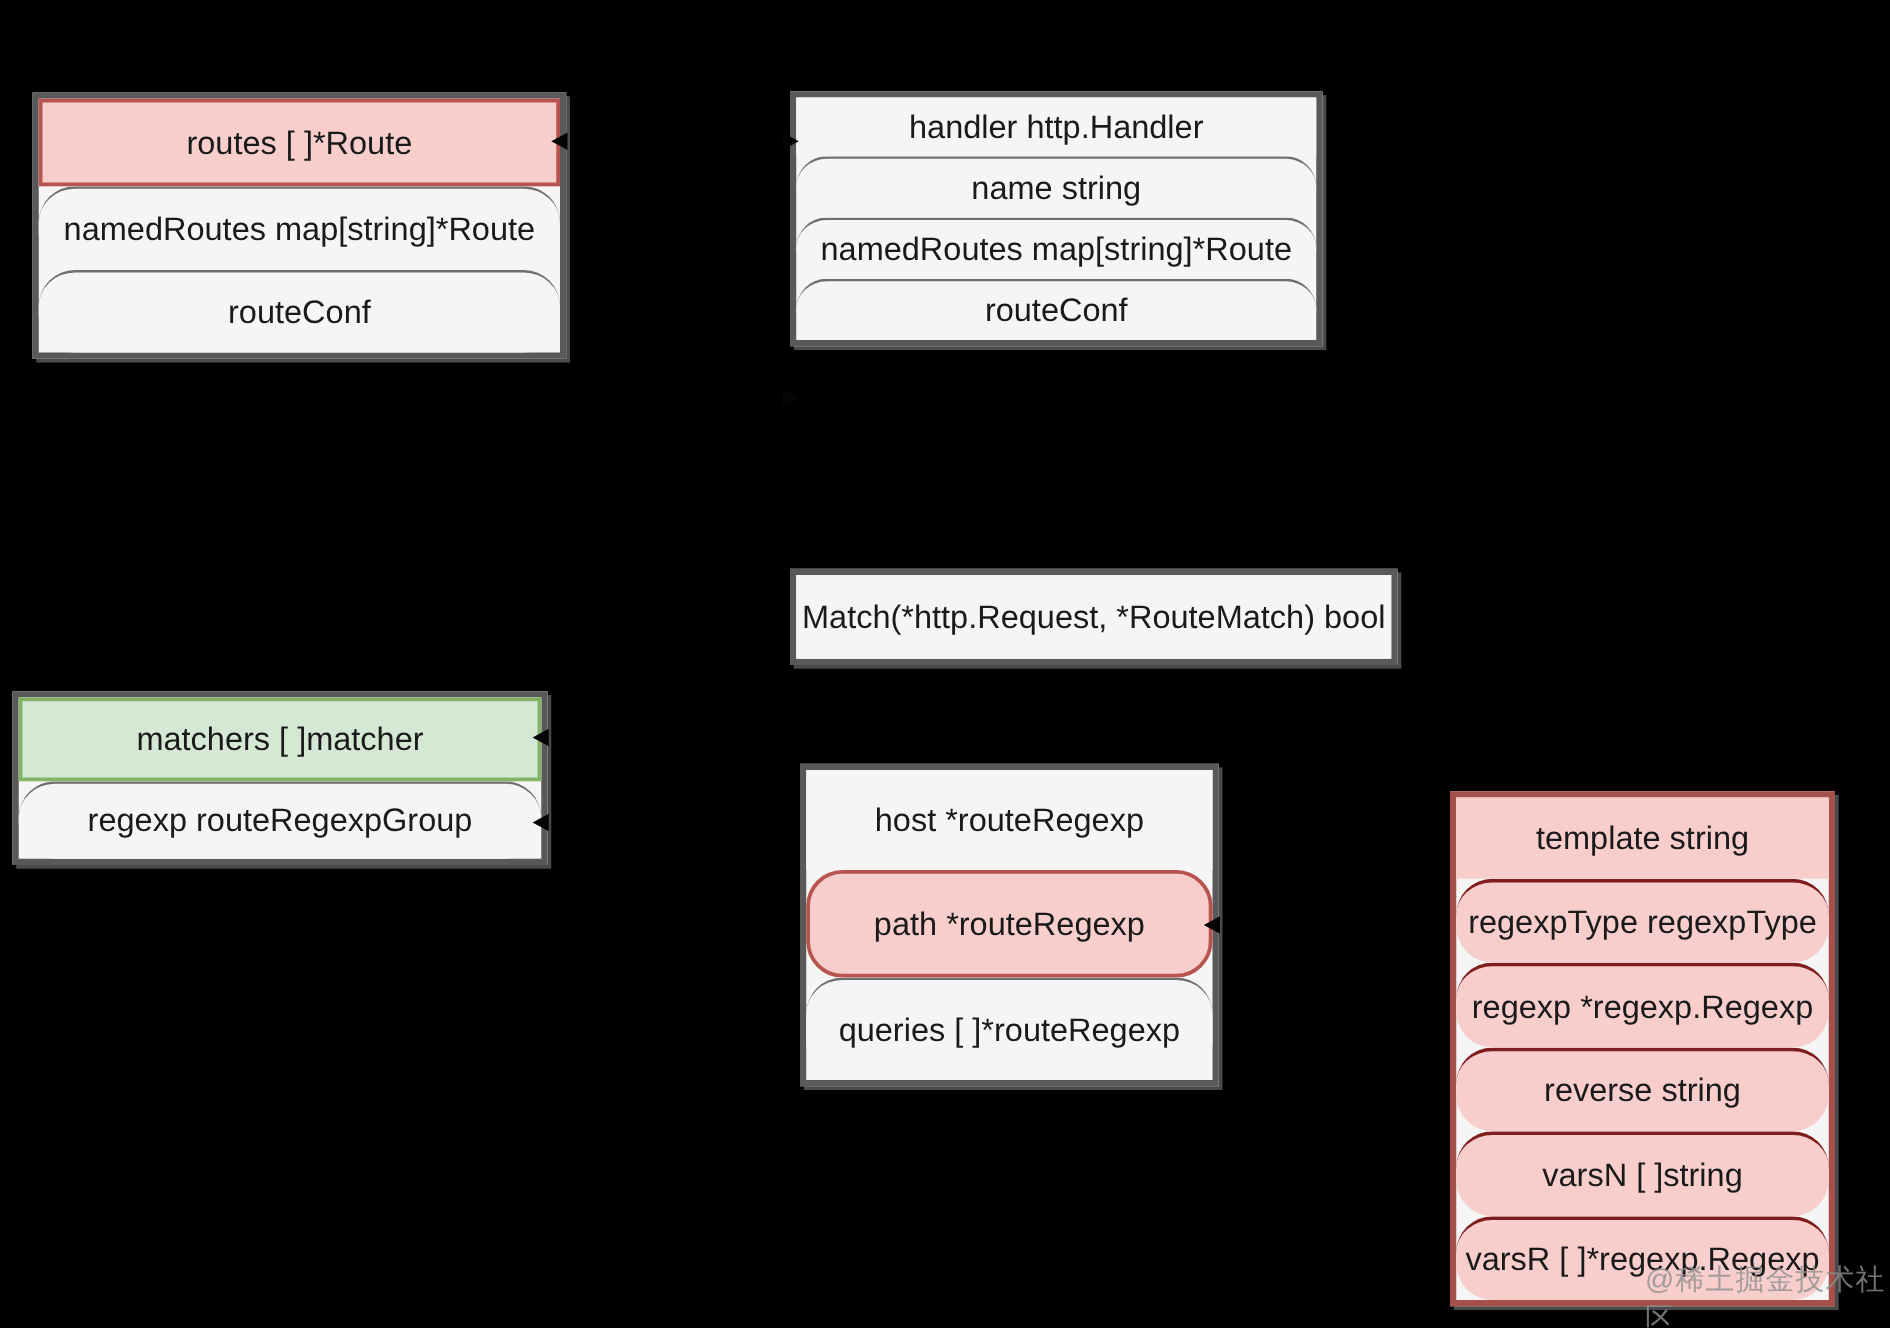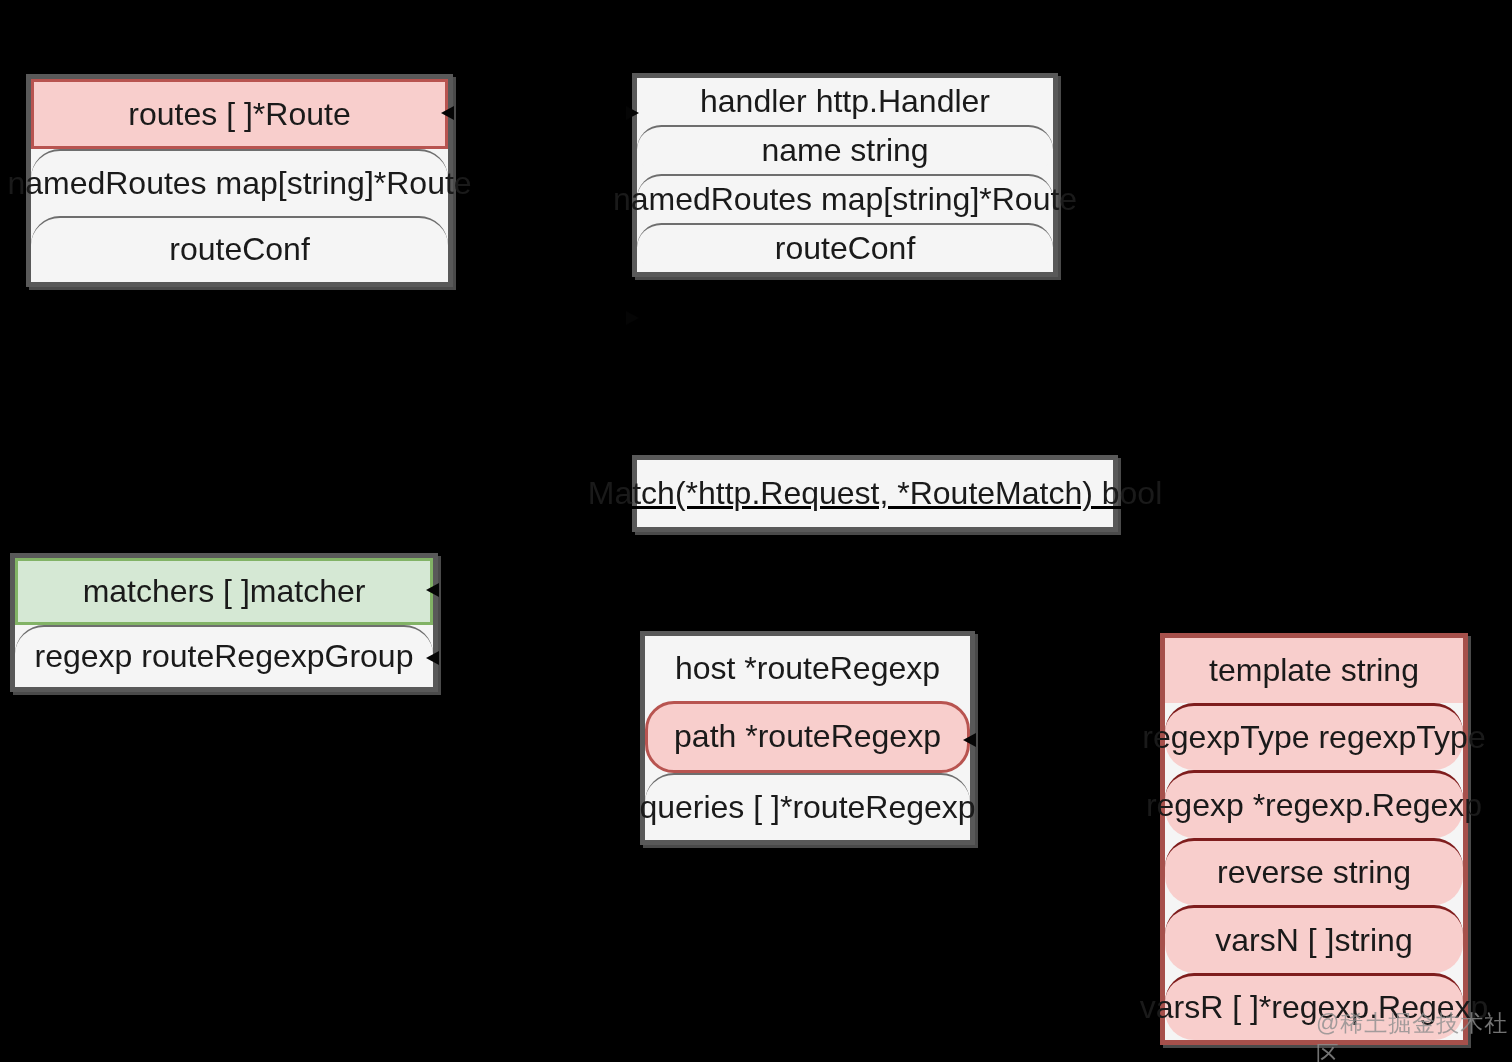--- a/index.html
+++ b/index.html
@@ -23,43 +23,43 @@
     background: #f5f5f5;
     box-shadow: 3px 3px 0 #4a4a4a;
   }
   .row {
     flex: 1;
     display: flex;
     align-items: center;
     justify-content: center;
     box-sizing: border-box;
     background: #f5f5f5;
-    font-size: 32px;
+    font-size: 26px;
     color: #1a1a1a;
     white-space: nowrap;
   }
   .row + .row { border-top: 2px solid #6e6e6e; border-radius: 29px; }
   .row.pink {
     background: #f8cecc;
     border: 3px solid #b85450;
   }
   .row.green {
     background: #d5e8d4;
     border: 3px solid #82b366;
   }
   .box.red-table { border-color: #a6504b; }
   .box.red-table .row { background: #f8cecc; }
   .box.red-table .row + .row { border-top: 3px solid #7f1d1d; text-align: center; }
 
   
   #box-router        { left: 26px;   top: 74px;  width: 427px; height: 213px; }
   #box-route         { left: 632px;  top: 73px;  width: 426px; height: 204px; }
-  #box-match         { left: 632px;  top: 455px; width: 486px; height: 77px; text-decoration: underline;  }
+  #box-match         { left: 632px;  top: 455px; width: 486px; height: 77px;  }
   #box-matchers      { left: 10px;   top: 553px; width: 428px; height: 139px; }
-  #box-regexp-group  { left: 640px;  top: 631px; width: 335px; height: 214px; }
+  #box-regexp-group  { left: 640px;  top: 611px; width: 335px; height: 258px; }
   #box-route-regexp  { left: 1160px; top: 633px; width: 308px; height: 412px; }
 
   
   .arrow {
     position: absolute;
     width: 0;
     height: 0;
     border-top: 7px solid transparent;
     border-bottom: 7px solid transparent;
   }

